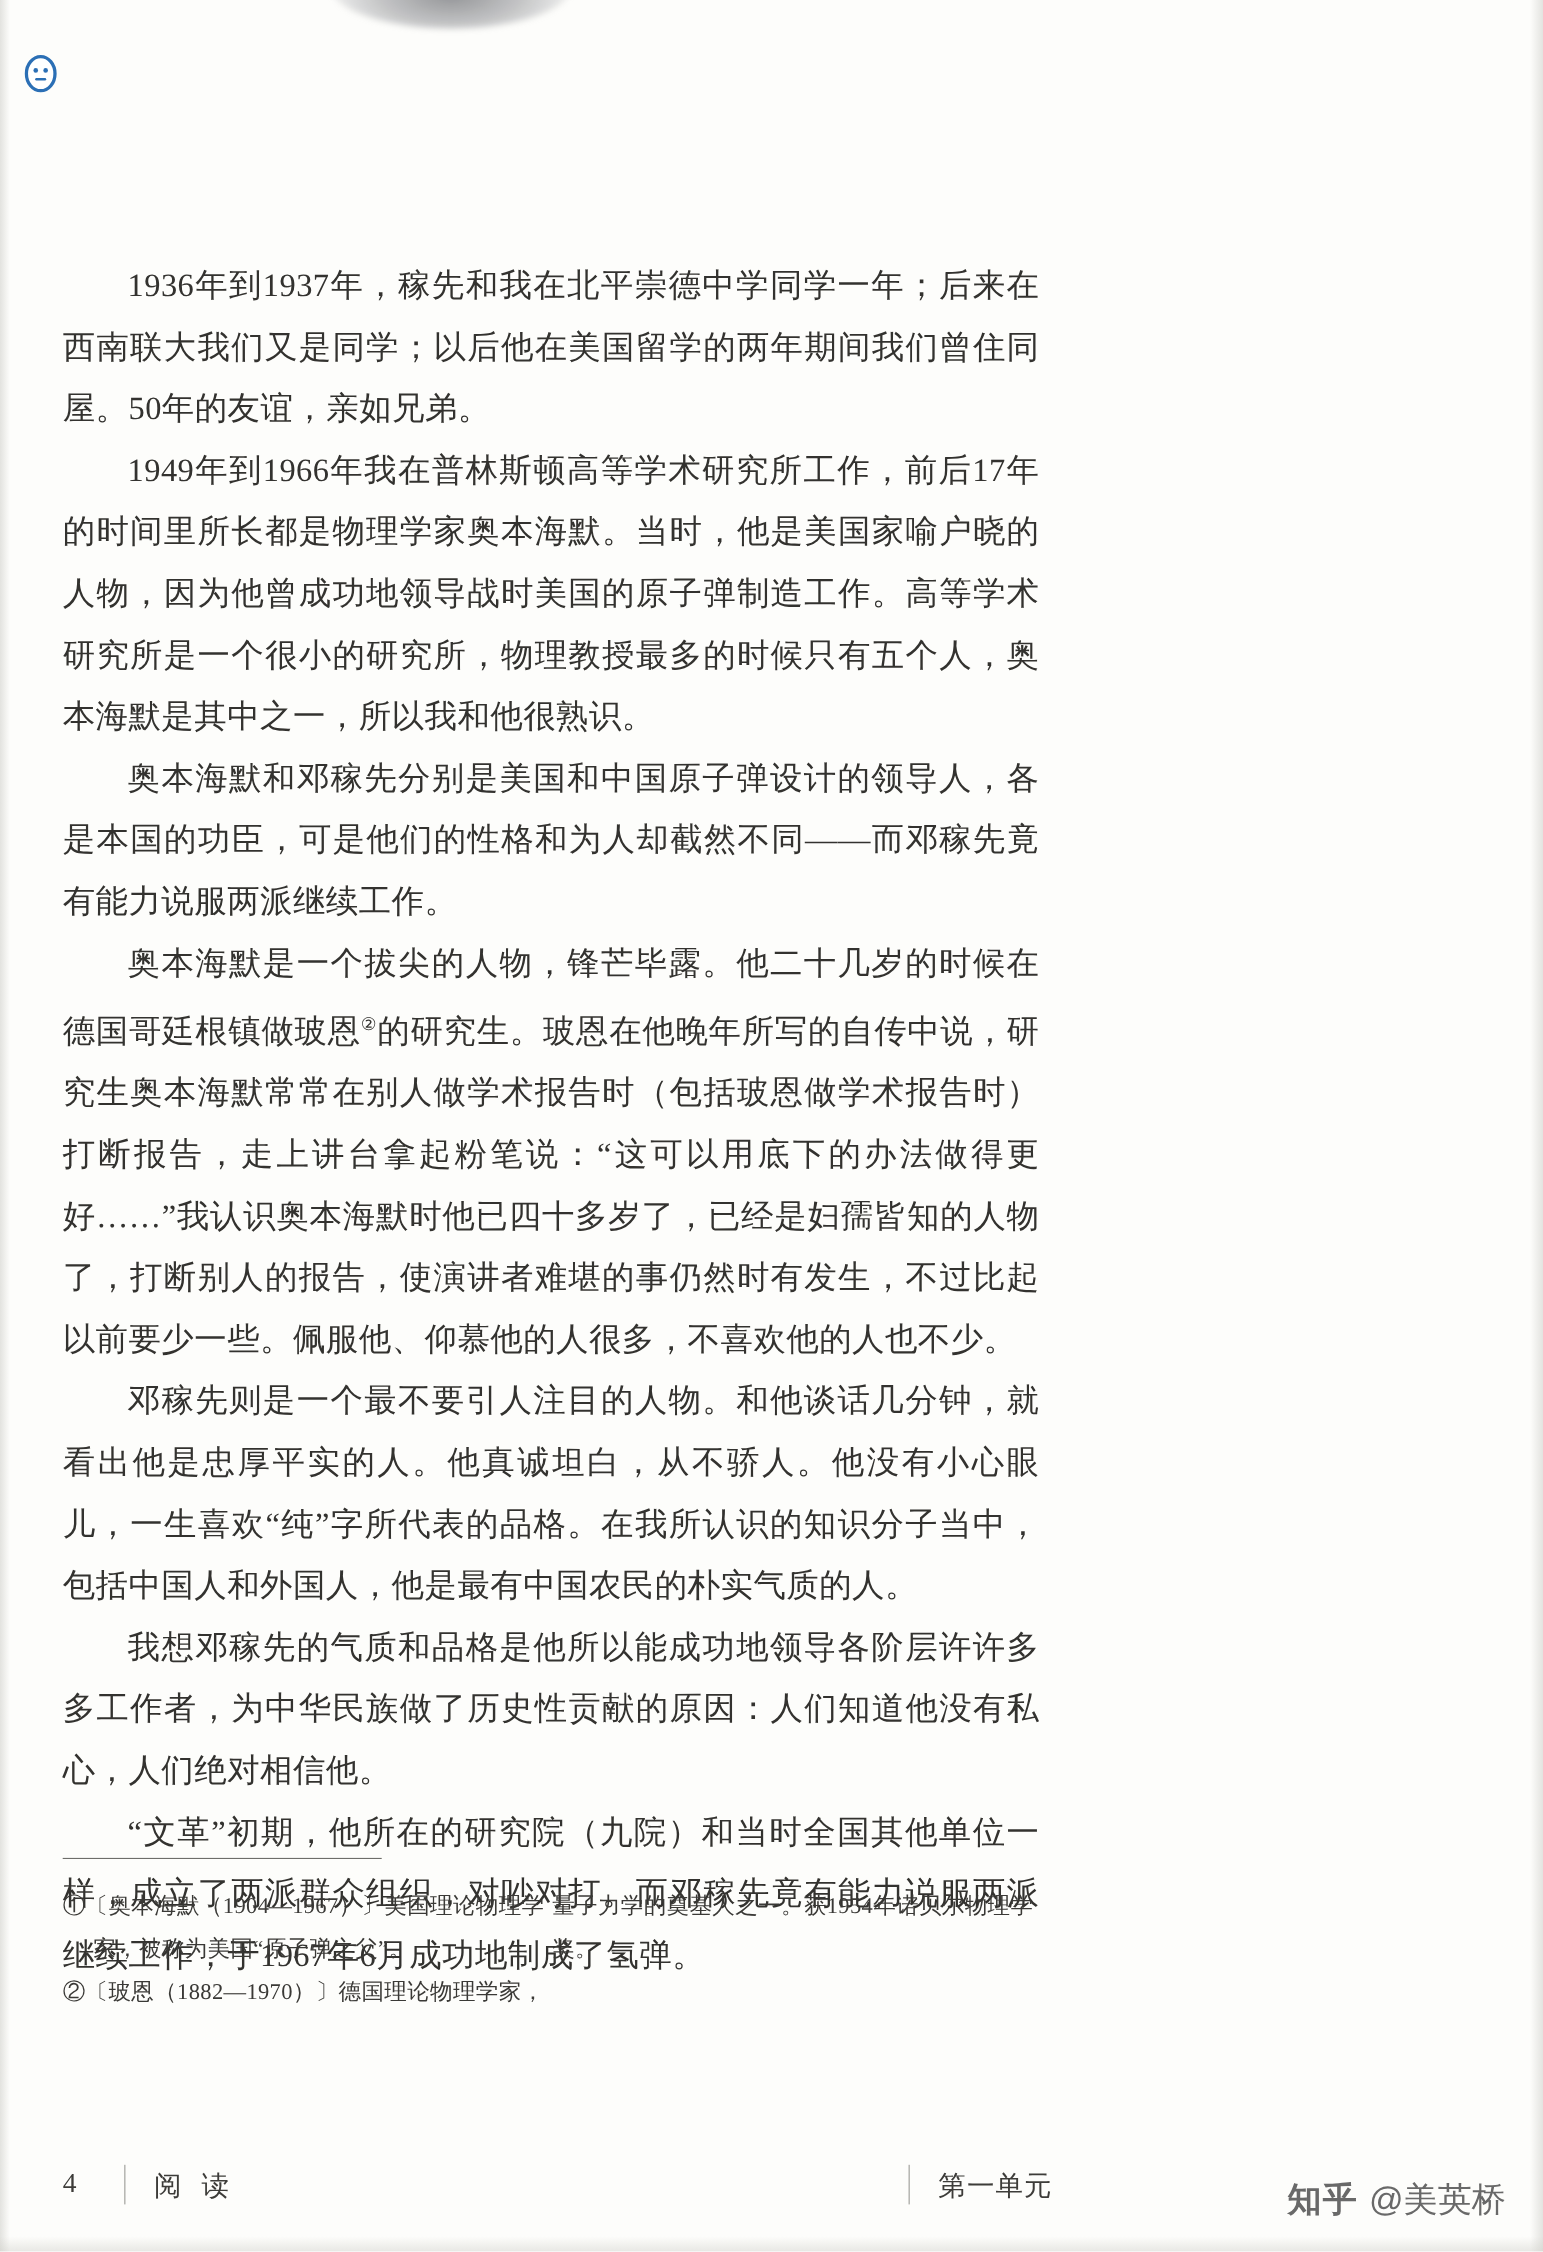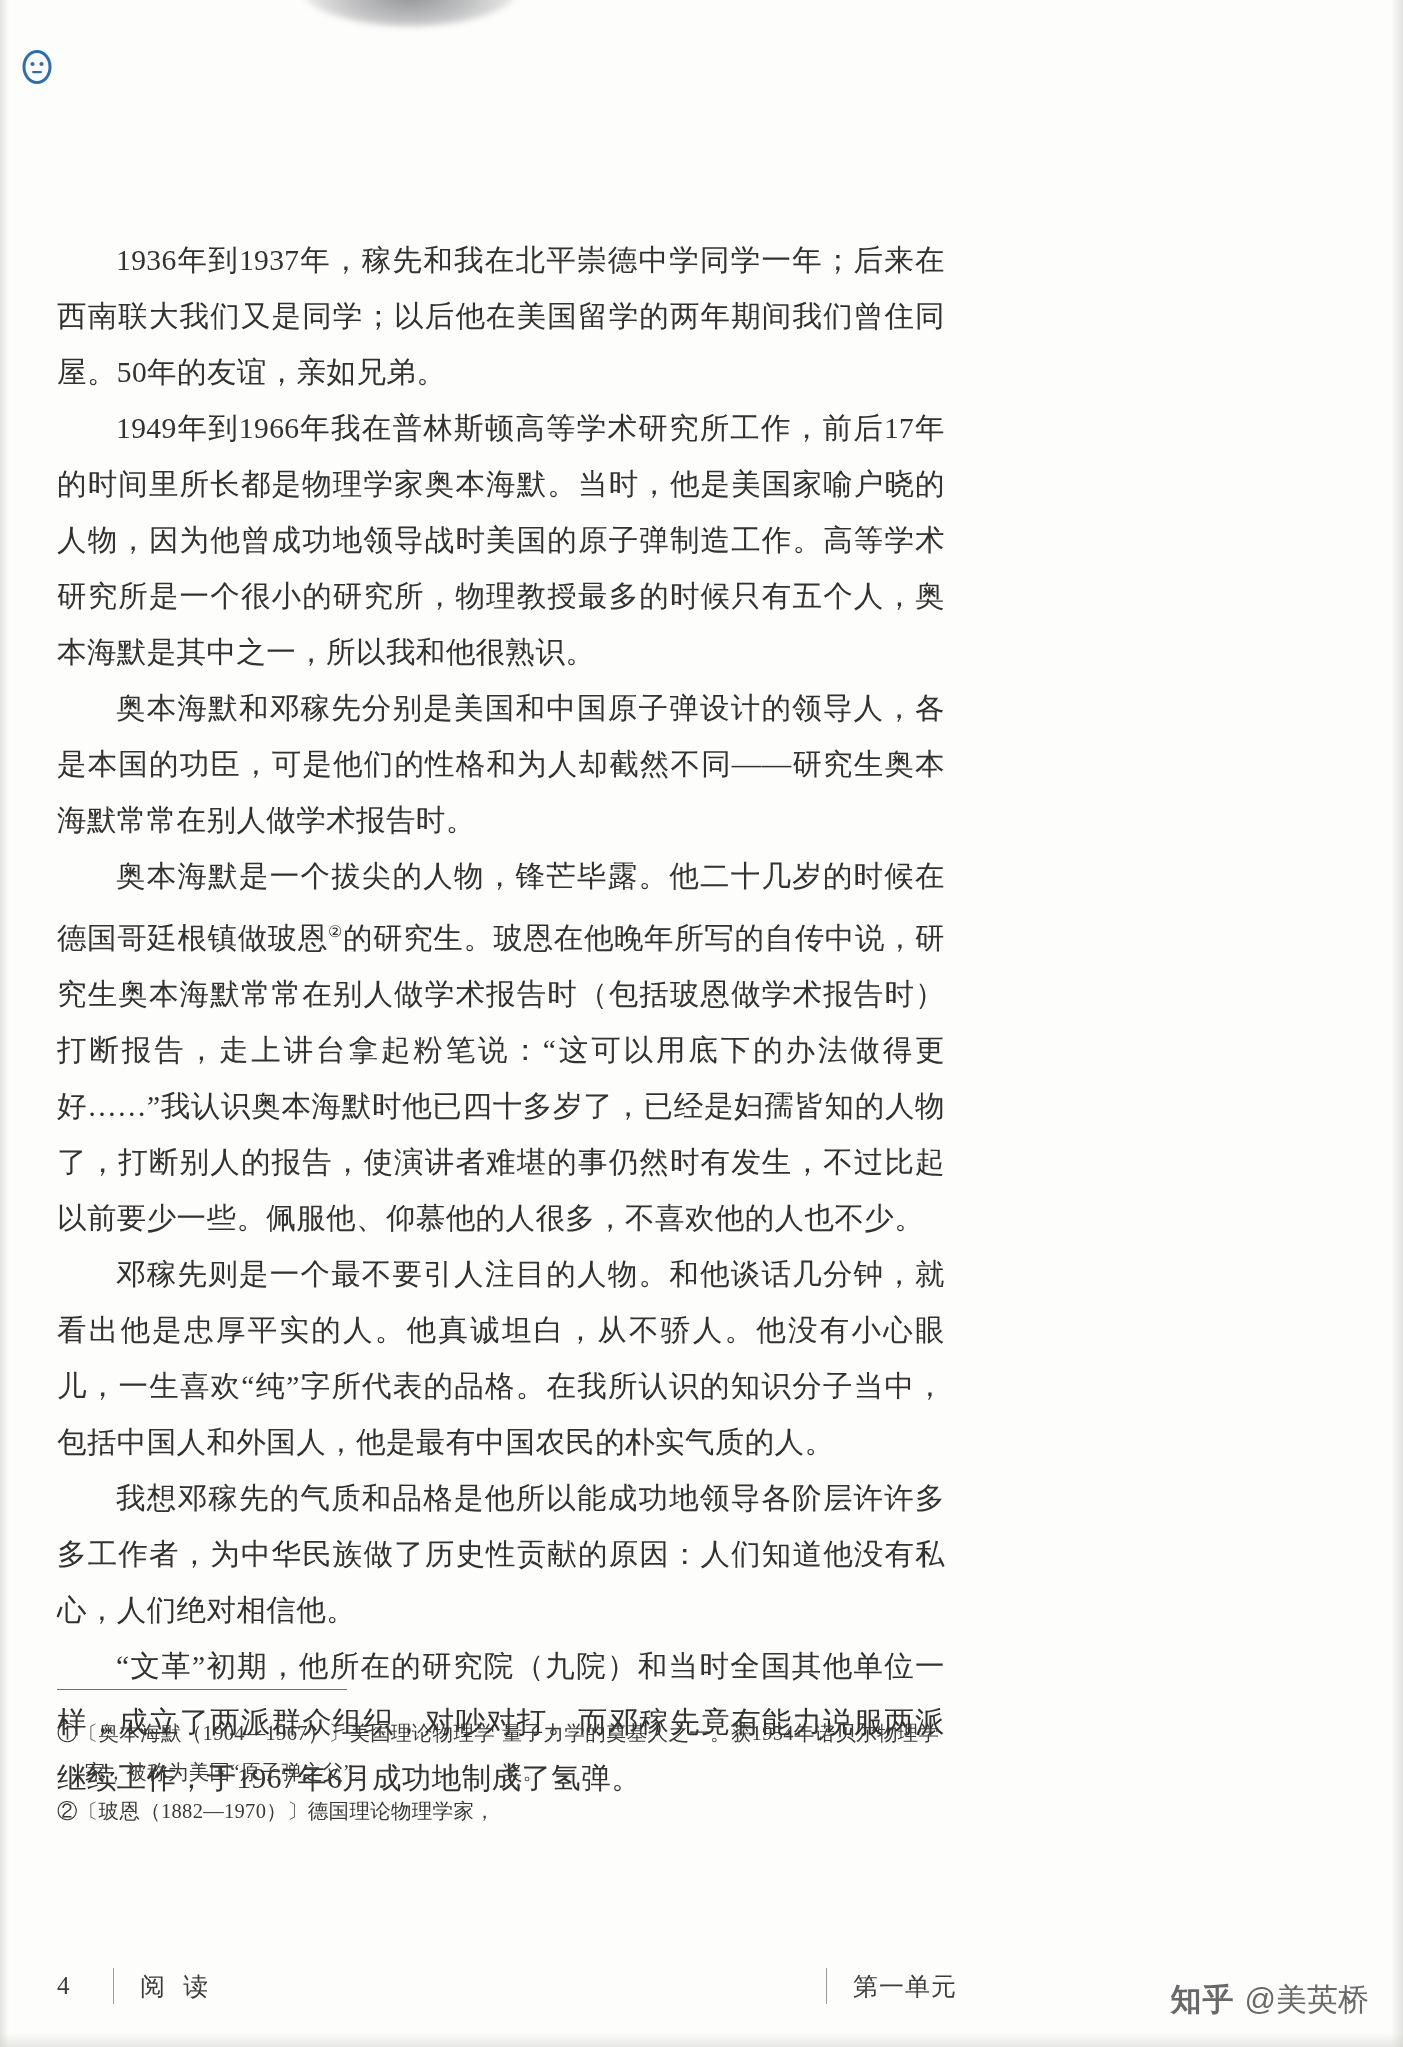--- a/index.html
+++ b/index.html
@@ -191,21 +191,21 @@
       <circle cx="10.5" cy="14" r="2.1" fill="#2b6fb5"></circle>
       <circle cx="19.5" cy="14" r="2.1" fill="#2b6fb5"></circle>
       <rect x="10" y="21" width="10" height="2.2" rx="1.1" fill="#2b6fb5"></rect>
     </svg>
   </div>
 
 
   <div id="body-text">
     <p class="para">1936年到1937年，稼先和我在北平崇德中学同学一年；后来在西南联大我们又是同学；以后他在美国留学的两年期间我们曾住同屋。50年的友谊，亲如兄弟。</p>
     <p class="para">1949年到1966年我在普林斯顿高等学术研究所工作，前后17年的时间里所长都是物理学家奥本海默。当时，他是美国家喻户晓的人物，因为他曾成功地领导战时美国的原子弹制造工作。高等学术研究所是一个很小的研究所，物理教授最多的时候只有五个人，奥本海默是其中之一，所以我和他很熟识。</p>
-    <p class="para">奥本海默和邓稼先分别是美国和中国原子弹设计的领导人，各是本国的功臣，可是他们的性格和为人却截然不同——研究生奥本海默常常在别人做学术报告时。</p>
+    <p class="para">奥本海默和邓稼先分别是美国和中国原子弹设计的领导人，各是本国的功臣，可是他们的性格和为人却截然不同——而邓稼先竟有能力说服两派继续工作。</p>
     <p class="para"><span>奥本海默是一个拔尖的人物，锋芒毕露。他二十几岁的时候在德国哥廷根镇做玻恩</span><span class="sup">②</span><span>的研究生。玻恩在他晚年所写的自传中说，研究生奥本海默常常在别人做学术报告时（包括玻恩做学术报告时）打断报告，走上讲台拿起粉笔说：“这可以用底下的办法做得更好……”我认识奥本海默时他已四十多岁了，已经是妇孺皆知的人物了，打断别人的报告，使演讲者难堪的事仍然时有发生，不过比起以前要少一些。佩服他、仰慕他的人很多，不喜欢他的人也不少。</span></p>
     <p class="para">邓稼先则是一个最不要引人注目的人物。和他谈话几分钟，就看出他是忠厚平实的人。他真诚坦白，从不骄人。他没有小心眼儿，一生喜欢“纯”字所代表的品格。在我所认识的知识分子当中，包括中国人和外国人，他是最有中国农民的朴实气质的人。</p>
     <p class="para">我想邓稼先的气质和品格是他所以能成功地领导各阶层许许多多工作者，为中华民族做了历史性贡献的原因：人们知道他没有私心，人们绝对相信他。</p>
     <p class="para">“文革”初期，他所在的研究院（九院）和当时全国其他单位一样，成立了两派群众组织，对吵对打。而邓稼先竟有能力说服两派继续工作，于1967年6月成功地制成了氢弹。</p>
   </div>
 
   <div id="footnote-rule"></div>
 
   <div id="footnotes">
     <div class="fn-col" id="fn-col-left">

